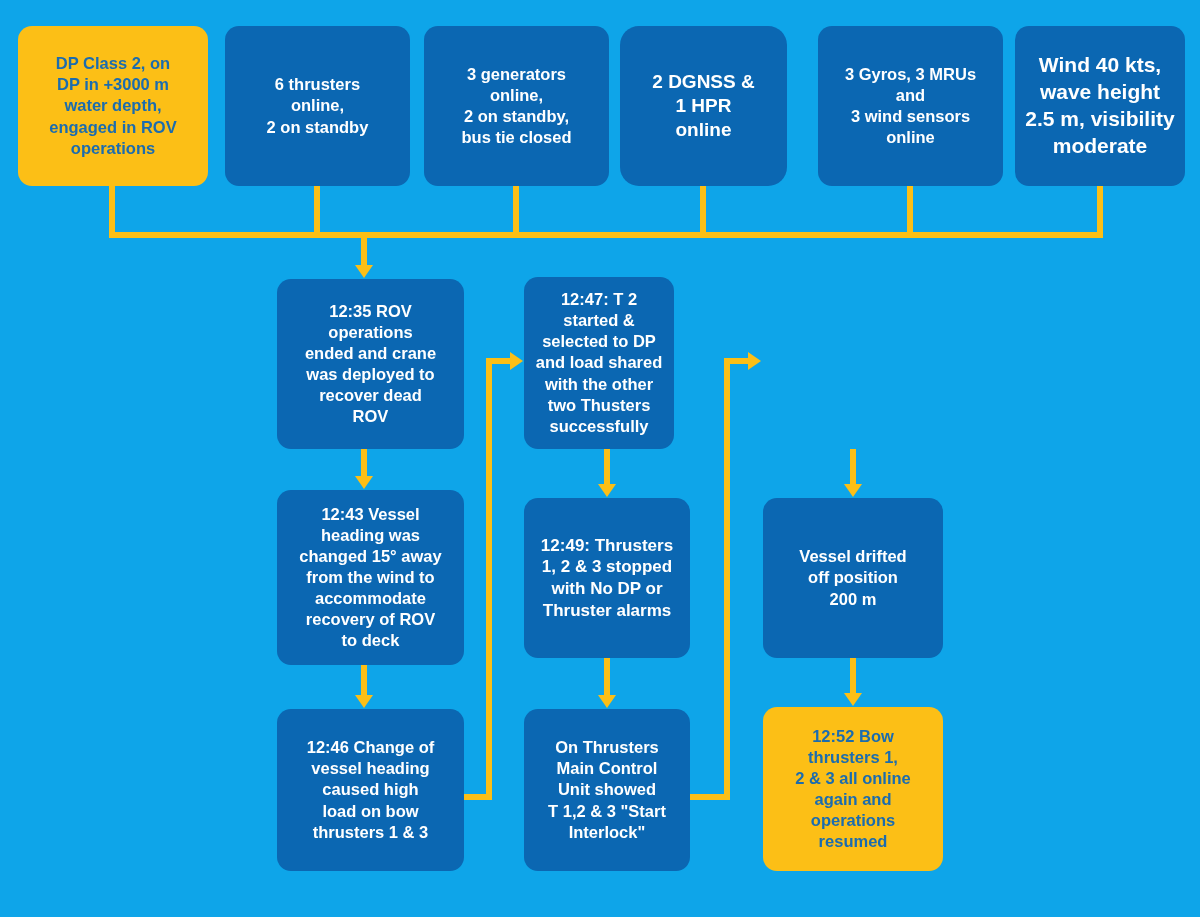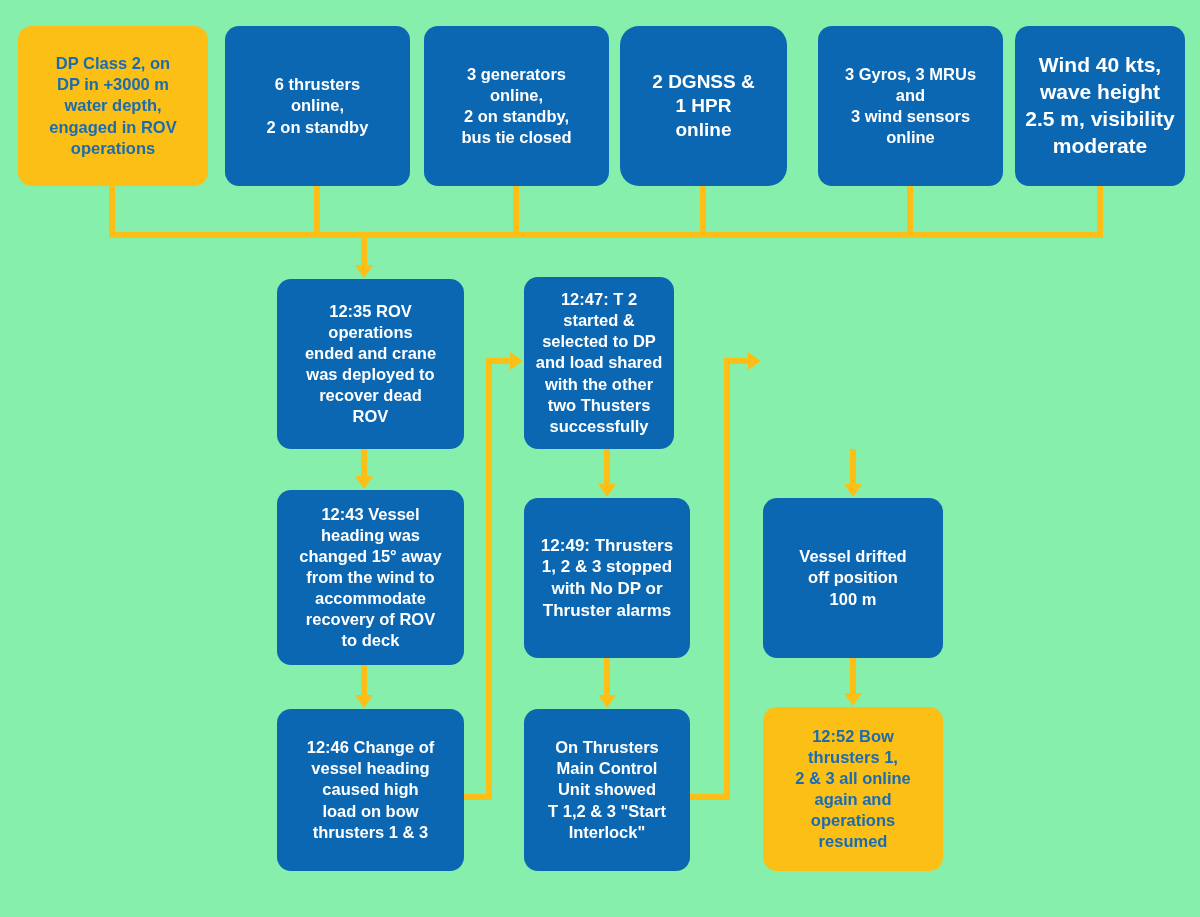--- a/index.html
+++ b/index.html
@@ -7,21 +7,21 @@
     padding: 0;
     background: #000000;
   }
   body {
     font-family: "Liberation Sans", sans-serif;
   }
   #canvas {
     position: relative;
     width: 1200px;
     height: 917px;
-    background: #86efac;
+    background: #0ea5e9;
     overflow: hidden;
   }
   .node {
     position: absolute;
     border-radius: 14px;
     display: flex;
     align-items: center;
     justify-content: center;
     text-align: center;
     box-sizing: border-box;
@@ -198,21 +198,21 @@
   <div class="seg" style="left:724px; top:358px; width:26px; height:6px;"></div>
   <div class="arrow-right" style="left:748px; top:352px;"></div>
 
 
   <div class="seg" style="left:850px; top:449px; width:6px; height:38px;"></div>
   <div class="arrow-down" style="left:844px; top:484px;"></div>
 
   <div class="node blue" style="left:763px; top:498px; width:180px; height:160px; font-size:16.5px;">
     <span class="txt">Vessel drifted
 off position
-100 m</span>
+200 m</span>
   </div>
 
   <div class="seg" style="left:850px; top:658px; width:6px; height:38px;"></div>
   <div class="arrow-down" style="left:844px; top:693px;"></div>
 
   <div class="node yellow" style="left:763px; top:707px; width:180px; height:164px; font-size:16.5px;">
     <span class="txt">12:52 Bow
 thrusters 1,
 2 &amp; 3 all online
 again and

